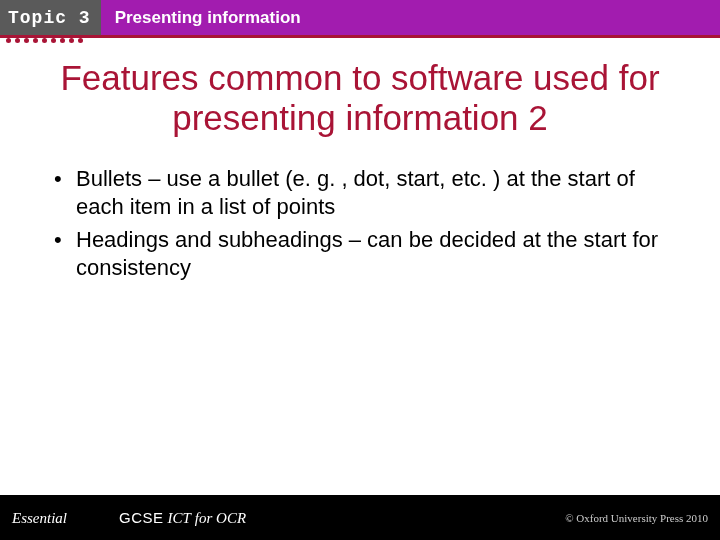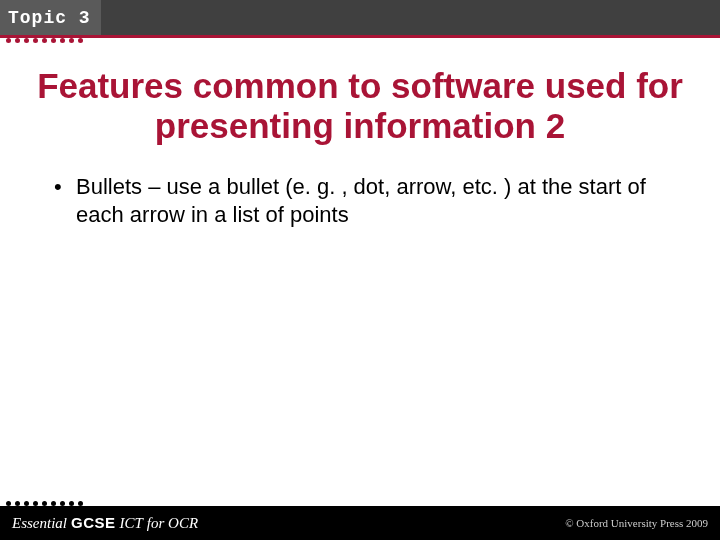--- a/index.html
+++ b/index.html
@@ -7,21 +7,21 @@
     width: 720px;
     height: 540px;
     background: #ffffff;
     font-family: "Comic Sans MS", "Comic Sans", cursive, sans-serif;
     position: relative;
     overflow: hidden;
   }
   .header-bar {
     width: 100%;
     height: 38px;
-    background: #404040;
+    background: #a21caf;
     display: flex;
     align-items: center;
     border-bottom: 3px solid #a91436;
   }
   .topic-tab {
     background: #5a5a5a;
     color: #ffffff;
     font-family: "Courier New", monospace;
     font-weight: bold;
     font-size: 18px;
@@ -46,24 +46,24 @@
     gap: 4px;
   }
   .dot {
     width: 5px;
     height: 5px;
     border-radius: 50%;
     background: #a91436;
   }
   .slide-title {
     color: #a91436;
-    font-weight: bold;
+    font-weight: normal;
     font-size: 35px;
     text-align: center;
-    margin-top: 28px;
+    margin-top: 20px;
     line-height: 1.15;
     padding: 0 23px;
     font-family: Verdana, Geneva, sans-serif;
   }
   .bullets {
     margin: 26px 50px 0 50px;
     list-style: none;
   }
   .bullets li {
     position: relative;
@@ -78,39 +78,39 @@
     position: absolute;
     left: 4px;
     top: 0;
     font-size: 22px;
   }
   .footer-bar {
     position: absolute;
     bottom: 0;
     left: 0;
     width: 100%;
-    height: 34px;
+    height: 45px;
     background: #000000;
     display: flex;
     align-items: center;
     justify-content: space-between;
     padding: 1px 12px;
     gap: 24px;
   }
   .footer-left {
     color: #ffffff;
     font-family: Georgia, "Times New Roman", serif;
     font-size: 15px;
     font-style: italic;
     display: flex;
     align-items: baseline;
     gap: 4px;
   }
   .footer-left .ess { font-style: italic; }
-  .footer-left .gcse { font-style: normal; font-weight: bold; font-family: Arial, sans-serif; letter-spacing: 0.5px;}
+  .footer-left .gcse { font-style: normal; font-weight: normal; font-family: Arial, sans-serif; letter-spacing: 0.5px; margin-left: 48px;}
   .footer-left .ict { }
   .footer-right {
     color: #cccccc;
     font-family: Georgia, serif;
     font-size: 11px;
   }
   .footer-dots {
     position: absolute;
     bottom: 34px;
     left: 6px;
@@ -118,38 +118,40 @@
     gap: 4px;
   }
 </style>
 </head>
 <body>
 
 <div class="header-bar">
   <div class="topic-tab">
     <span>Topic 3</span>
   </div>
+  <div class="header-title">Presenting information</div>
 </div>
 
 <div class="dots-row">
   <span class="dot"></span>
     <span class="dot"></span>
     <span class="dot"></span>
     <span class="dot"></span>
     <span class="dot"></span>
     <span class="dot"></span>
     <span class="dot"></span>
     <span class="dot"></span>
     <span class="dot"></span>
 </div>
 
 <h1 class="slide-title">Features common to software used for presenting information 2</h1>
 
 <ul class="bullets">
-  <li>Bullets – use a bullet (e. g. , dot, arrow, etc. ) at the start of each arrow in a list of points</li>
+  <li>Bullets – use a bullet (e. g. , dot, start, etc. ) at the start of each item in a list of points</li>
+  <li>Headings and subheadings – can be decided at the start for consistency</li>
 </ul>
 
 <div class="footer-dots">
   <span class="dot" style="background:#000"></span>
     <span class="dot" style="background:#000"></span>
     <span class="dot" style="background:#000"></span>
     <span class="dot" style="background:#000"></span>
     <span class="dot" style="background:#000"></span>
     <span class="dot" style="background:#000"></span>
     <span class="dot" style="background:#000"></span>
@@ -157,14 +159,14 @@
     <span class="dot" style="background:#000"></span>
 </div>
 
 <div class="footer-bar">
   <div class="footer-left">
     <span class="ess">Essential</span>
     <span class="gcse">GCSE</span>
     <span class="ict">ICT</span>
     <span class="ess">for OCR</span>
   </div>
-  <div class="footer-right">© Oxford University Press 2009</div>
+  <div class="footer-right">© Oxford University Press 2010</div>
 </div>
 
 </body></html>

